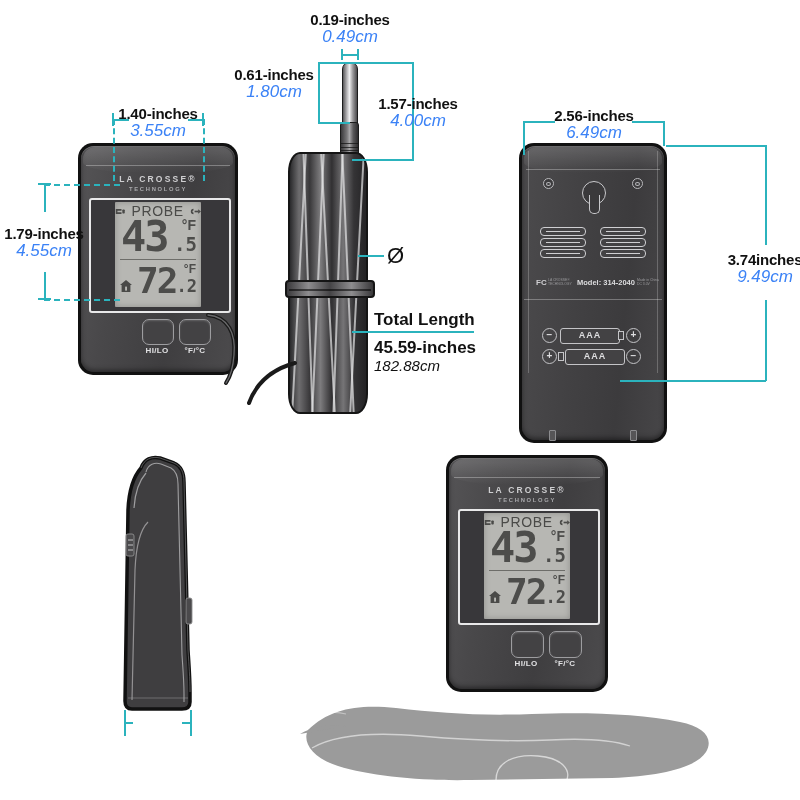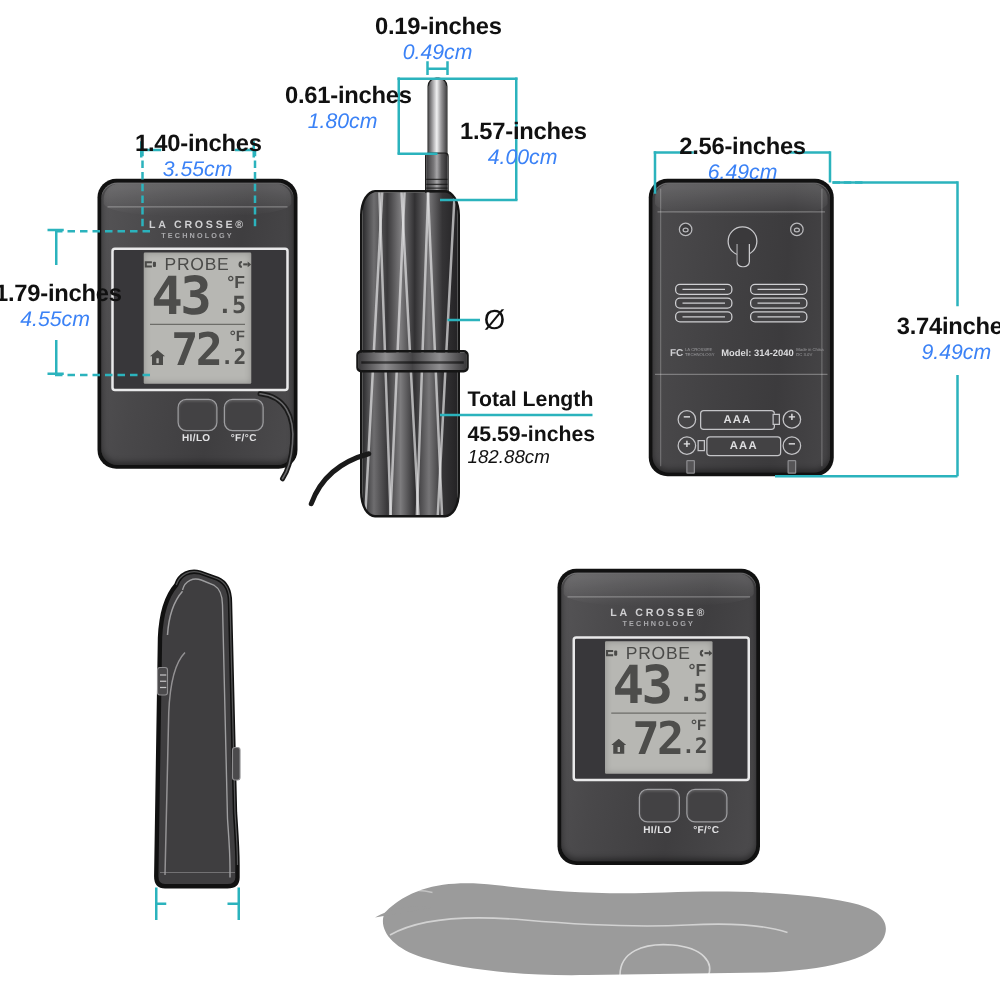--- a/index.html
+++ b/index.html
@@ -2,21 +2,21 @@
 <html><head>
 <meta charset="utf-8">
 <style>
   html,body{margin:0;padding:0;background:#ffffff;}
   body{width:800px;height:800px;position:relative;overflow:hidden;
        font-family:"Liberation Sans", sans-serif;color:#111;}
   .stage{position:absolute;inset:0;width:800px;height:800px;}
 
   
   .dim{position:absolute;text-align:center;line-height:1.08;white-space:nowrap;}
-  .dim .in{font-weight:bold;font-size:19px;color:#111;letter-spacing:-0.2px;}
+  .dim .in{font-weight:bold;font-size:15px;color:#111;letter-spacing:-0.2px;}
   .dim .cm{font-style:italic;font-size:17px;color:#3b82f6;}
 
   
   .tline{position:absolute;background:#2bb3bd;}
   .tline.h{height:2px;}
   .tline.v{width:2px;}
   .tdash{position:absolute;}
   .tdash.v{width:0;border-left:2px dashed #2bb3bd;}
   .tdash.h{height:0;border-top:2px dashed #2bb3bd;}
 
@@ -234,21 +234,21 @@
   </div>
 
   <div class="tline h" style="left:358px;top:255px;width:26px;"></div>
   <div class="diaIcon" style="left:387px;top:243px;">Ø</div>
 
   <div class="totalLbl" style="left:374px;top:310px;">Total Length</div>
   <div class="tline h" style="left:352px;top:331px;width:122px;"></div>
   <div class="totalIn" style="left:374px;top:338px;">45.59-inches</div>
   <div class="totalCm" style="left:374px;top:357px;font-style:italic;">182.88cm</div>
 
-  <div class="device" style="left:519px;top:143px;width:148px;height:238px;">
+  <div class="device" style="left:519px;top:143px;width:148px;height:300px;">
     <div class="shellOuter"></div>
     <div class="shellBody" style="background:linear-gradient(95deg,#4c4b4d 0%,#424143 40%,#3c3b3d 70%,#474648 100%);"></div>
     <div class="gloss"></div>
     <div class="hairline" style="left:7px;right:7px;top:26px;"></div>
     <div class="hairline" style="left:5px;right:5px;top:156px;"></div>
     <div class="hairlineV" style="left:9px;top:8px;height:222px;"></div>
     <div class="hairlineV" style="right:9px;top:8px;height:222px;"></div>
 
     <div class="screwHole" style="left:24px;top:35px;">
       <div style="position:absolute;left:2px;top:2.5px;width:3px;height:2px;border:1px solid #b9b9bc;border-radius:50%;"></div>

